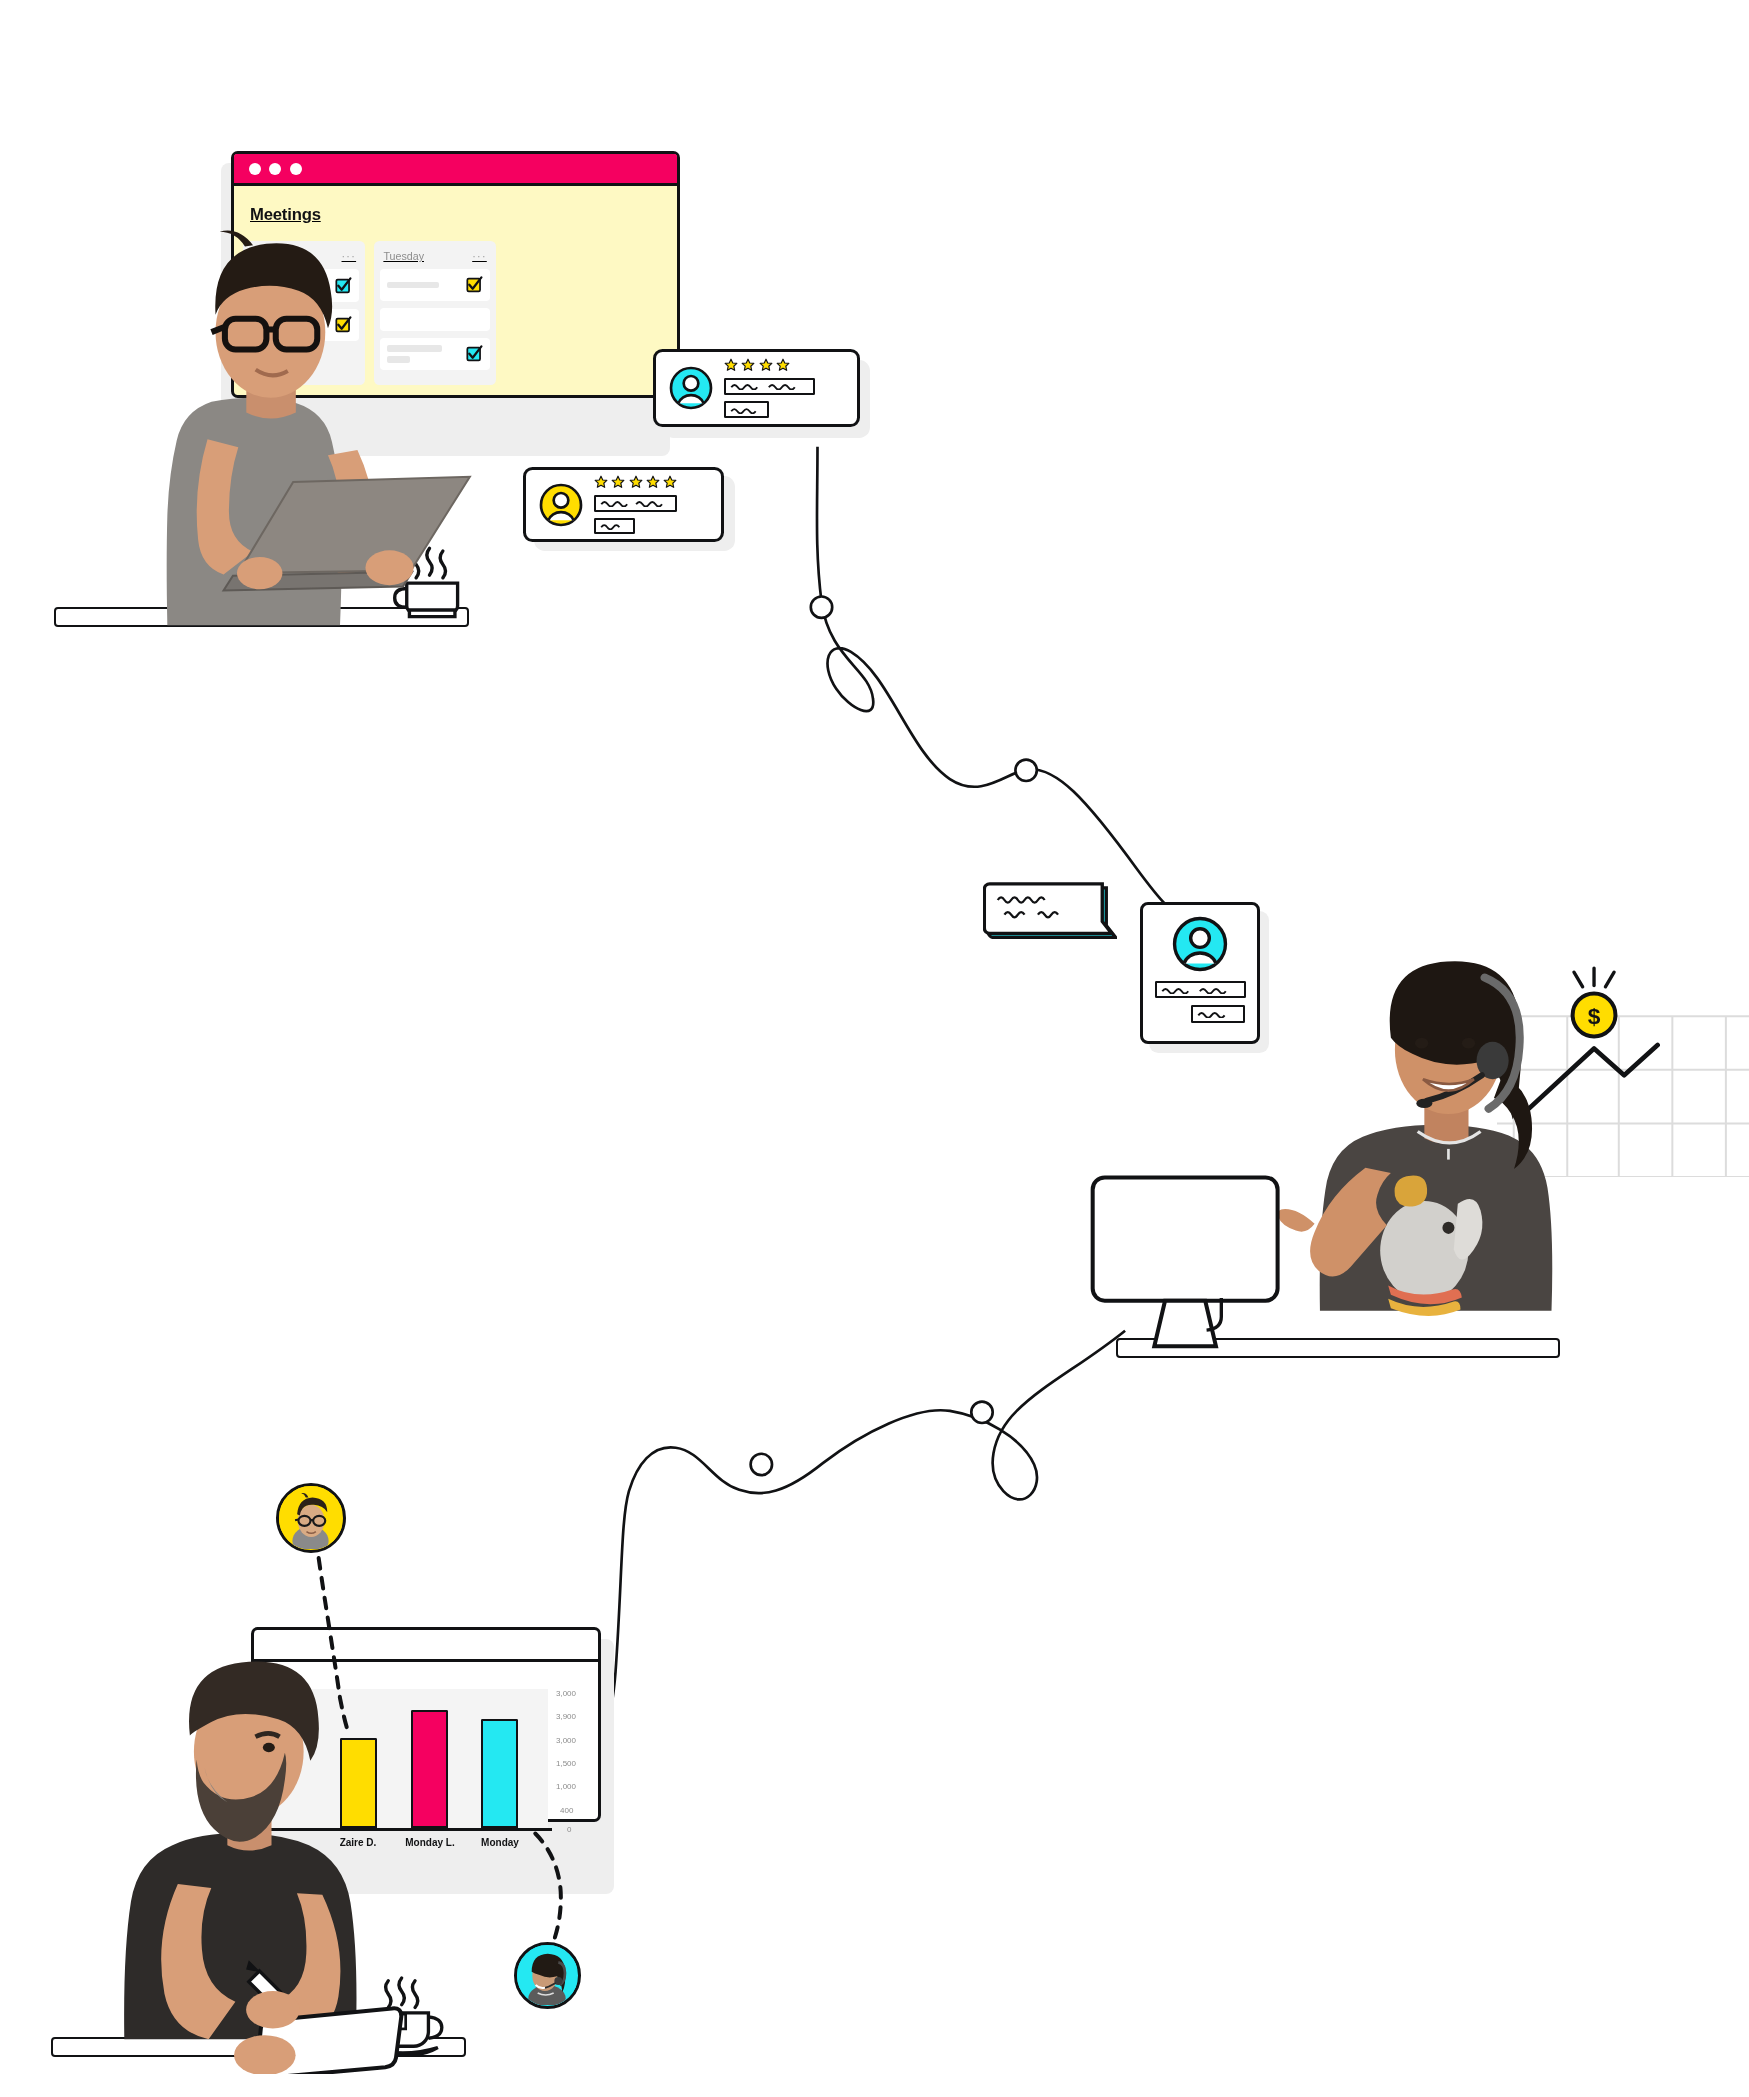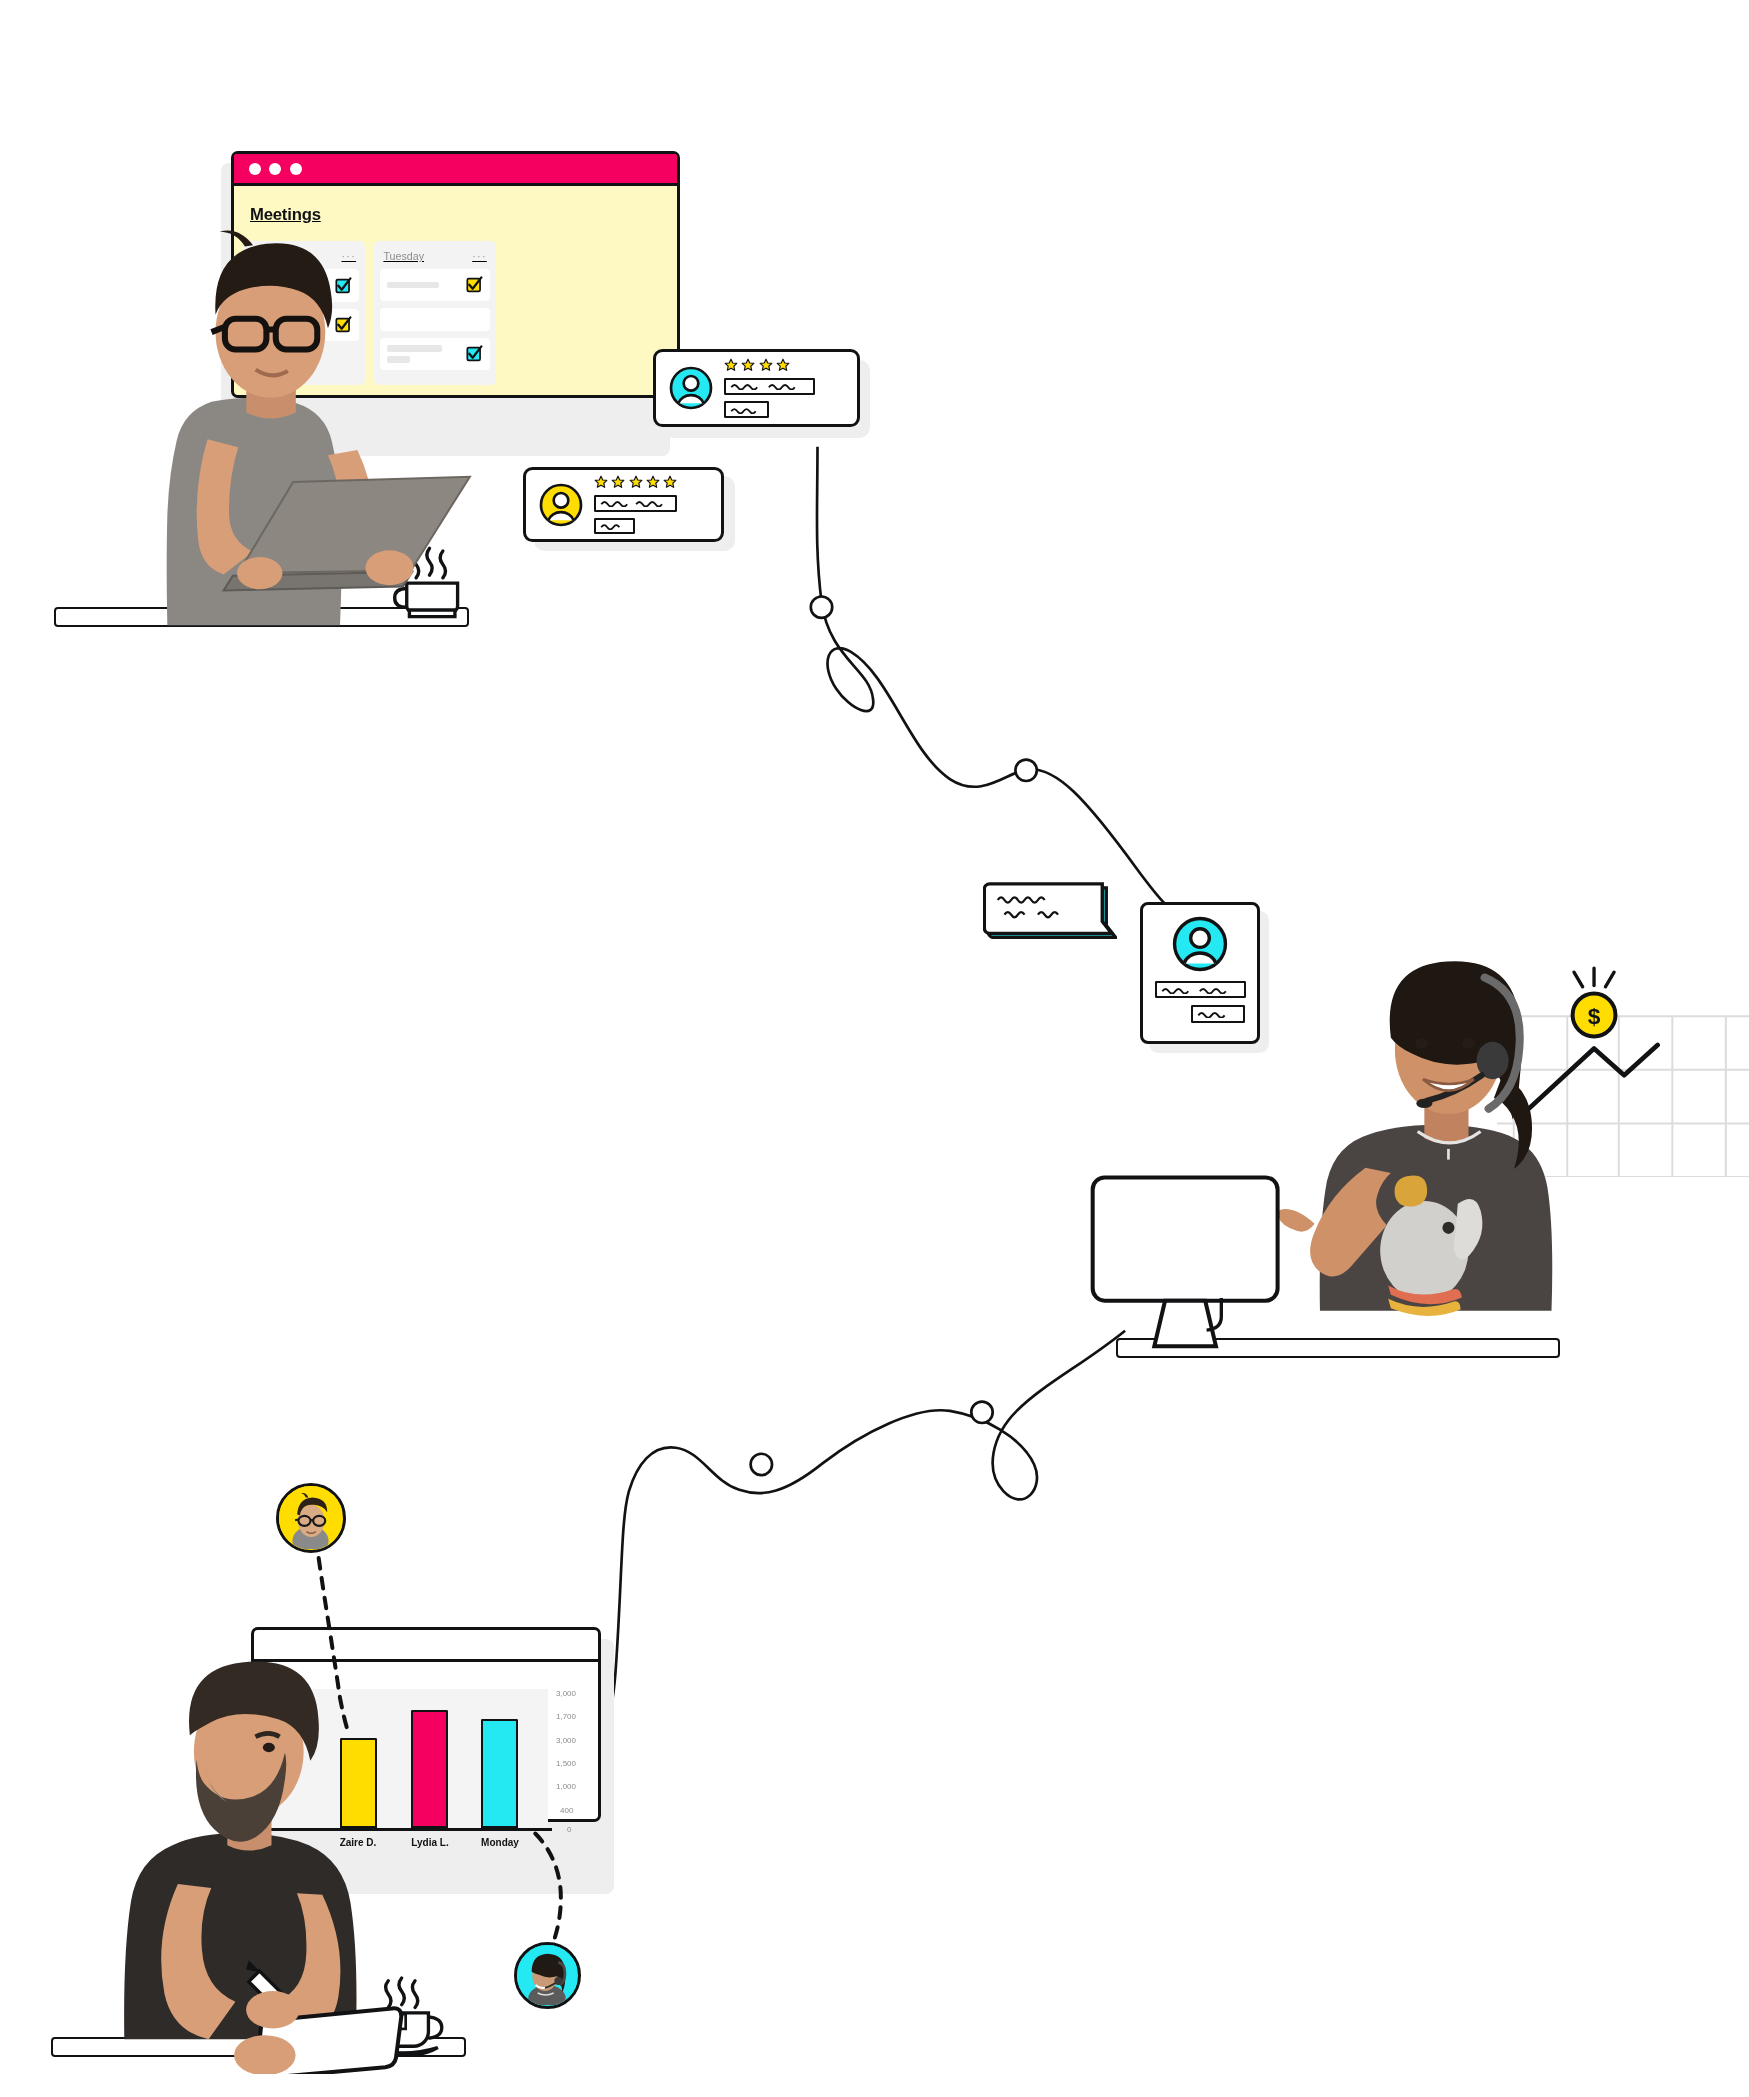--- a/index.html
+++ b/index.html
@@ -351,33 +351,33 @@
     </div>
   </div>
 
   <div id="chart-window-shadow" class="abs"></div>
   <div id="chart-window" class="abs">
     <div id="chart-window-bar"></div>
     <div id="plot-area"></div>
     <div id="chart-baseline"></div>
 
     <div class="ytick" style="left:302px;top:59px;">3,000</div>
-    <div class="ytick" style="left:302px;top:82px;">1,700</div>
+    <div class="ytick" style="left:302px;top:82px;">3,900</div>
     <div class="ytick" style="left:302px;top:106px;">3,000</div>
     <div class="ytick" style="left:302px;top:129px;">1,500</div>
     <div class="ytick" style="left:302px;top:152px;">1,000</div>
     <div class="ytick" style="left:306px;top:176px;">400</div>
     <div class="ytick" style="left:313px;top:195px;">0</div>
 
     <div class="cbar" id="bar-0" style="left:86px;width:37px;height:90px;top:108px;background:#FFDD00;"></div>
     <div class="cbar" id="bar-1" style="left:157px;width:37px;height:118px;top:80px;background:#F50060;"></div>
     <div class="cbar" id="bar-2" style="left:227px;width:37px;height:109px;top:89px;background:#24E8F2;"></div>
 
     <div class="cbar-label" style="left:72px;top:207px;width:64px;">Zaire D.</div>
-    <div class="cbar-label" style="left:144px;top:207px;width:64px;">Lydia L.</div>
+    <div class="cbar-label" style="left:144px;top:207px;width:64px;">Monday L.</div>
     <div class="cbar-label" style="left:214px;top:207px;width:64px;">Monday</div>
   </div>
 
   <svg class="abs" style="left:0;top:0;width:1750px;height:2097px;z-index:13;pointer-events:none;" viewBox="0 0 2616 3136" width="1750" height="2097">
     <path d="M476,2330 C486,2400 498,2470 508,2540 C514,2570 518,2585 522,2594" fill="none" stroke="#111214" stroke-width="6" stroke-dasharray="16 14" stroke-linecap="round"></path>
     <path d="M800,2742 C818,2760 836,2790 838,2830 C840,2876 826,2912 812,2938" fill="none" stroke="#111214" stroke-width="6" stroke-dasharray="16 14" stroke-linecap="round"></path>
   </svg>
 
   <div class="avatar-badge" style="left:276px;top:1483px;width:70px;height:70px;z-index:16;background:#FFDD00;">
     <svg width="63" height="63" viewBox="0 0 94 94">

